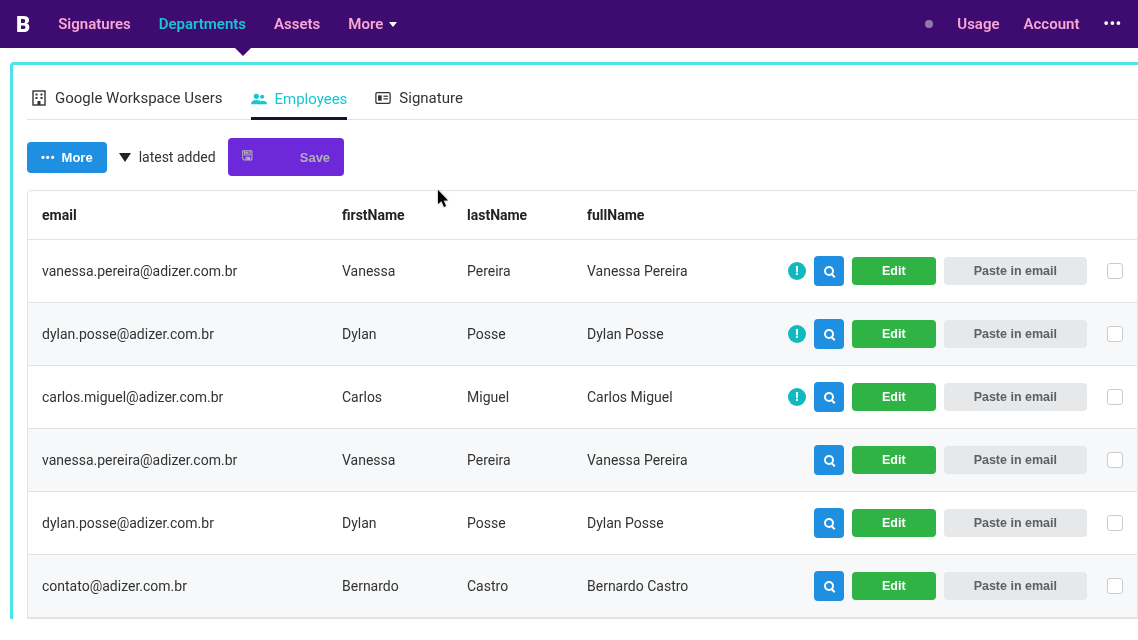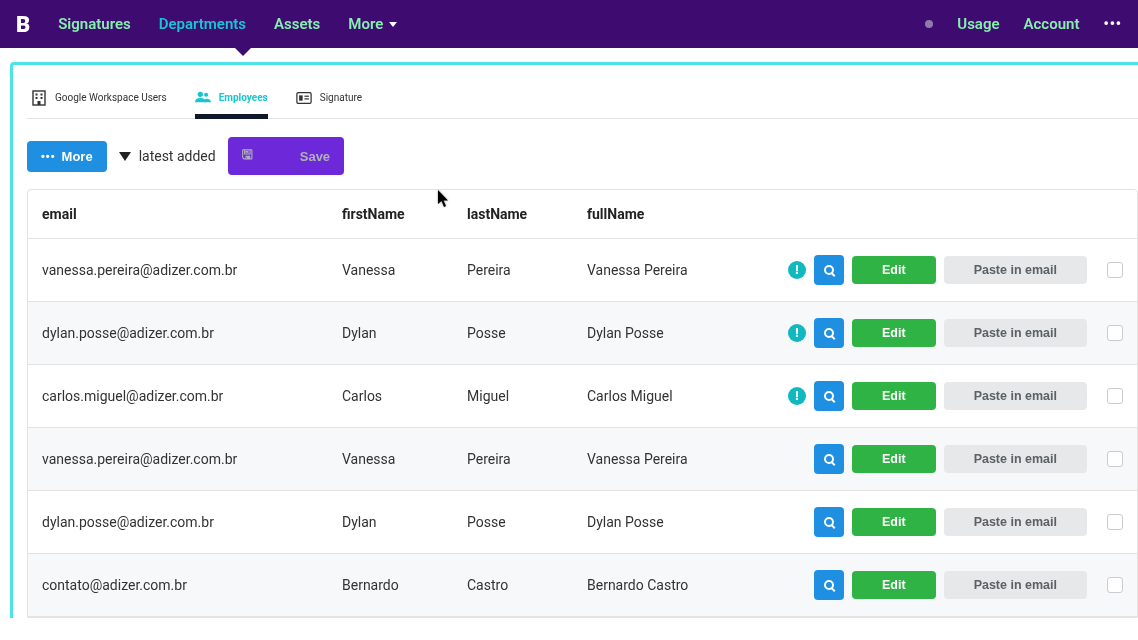--- a/index.html
+++ b/index.html
@@ -1,34 +1,34 @@
 <!DOCTYPE html>
 <html><head>
   <meta charset="utf-8">
   <style>
     * { box-sizing: border-box; margin: 0; padding: 0; }
     body { font-family: -apple-system, BlinkMacSystemFont, "Segoe UI", Roboto, sans-serif; font-size: 14px; color: #333; background: #fff; overflow-x:hidden;}
     
     .topbar { background: #3e0b71; height: 48px; display: flex; align-items: center; padding: 0 16px; color: #fff; }
     .brand { font-weight: 900; font-size: 22px; margin-right: 28px; }
     .nav { display: flex; gap: 28px; align-items: center; flex:1; }
-    .nav-item { color: #86efac; font-weight: 600; cursor: pointer; font-size: 15px; }
+    .nav-item { color: #f9a8d4; font-weight: 600; cursor: pointer; font-size: 15px; }
     .nav-item.active { color: #17c6d1; }
     .nav-more { display:flex; align-items:center; gap:6px;}
     .caret-down { width:0; height:0; border-left:4px solid transparent; border-right:4px solid transparent; border-top:5px solid #fff; }
     .nav-right { display:flex; gap:24px; align-items:center; }
     .dot { width:8px; height:8px; background:#8f7aa9; border-radius:50%; }
     .ellipsis { font-weight:900; letter-spacing:1px; cursor:pointer; }
     .nav-pointer { position:absolute; top:48px; left:235px; width:0; height:0; border-left:8px solid transparent; border-right:8px solid transparent; border-top:8px solid #3e0b71; }
 
     .page-wrap { margin: 14px 0 0 10px; border-top: 3px solid #4de3e8; border-left: 3px solid #4de3e8; border-radius: 4px 0 0 0; background:#fff; padding: 24px 0 0 14px;}
     
     .tabs { display:flex; gap: 28px; border-bottom: 1px solid #e3e3e3; padding: 0 4px 10px 4px; }
-    .tab { display:flex; align-items:center; gap:8px; color:#333; font-size:10px; cursor:pointer; padding-bottom:2px; }
-    .tab.active { color:#17c6d1; font-weight:700; border-bottom: 5px solid #0f172a; margin-bottom:-11px; padding-bottom:9px;}
+    .tab { display:flex; align-items:center; gap:8px; color:#333; font-size:15px; cursor:pointer; padding-bottom:2px; }
+    .tab.active { color:#17c6d1; font-weight:400; border-bottom: 3px solid #0f172a; margin-bottom:-11px; padding-bottom:9px;}
     .tab-ico { width:16px; height:16px; display:inline-flex; align-items:center; justify-content:center; }
     
     .toolbar { display:flex; align-items:center; gap:12px; margin: 18px 0 14px 0; }
     .btn { border:none; border-radius:4px; padding: 8px 14px; font-weight:700; font-size:13px; cursor:pointer; display:inline-flex; align-items:center; gap:6px;}
     .btn-primary { background:#1e8fe1; color:#fff; }
     .btn-muted { background:#6d28d9; color:#aeb2b5; cursor:default;gap:47px; }
     .btn-green { background:#2fb344; color:#fff; }
     .btn-gray { background:#e6e8ea; color:#5c6166; }
     .btn-small { padding: 7px 30px; font-size:12.5px; }
     .filter-pill { display:flex; align-items:center; gap:8px; color:#333; font-size:14px; cursor:pointer;}

